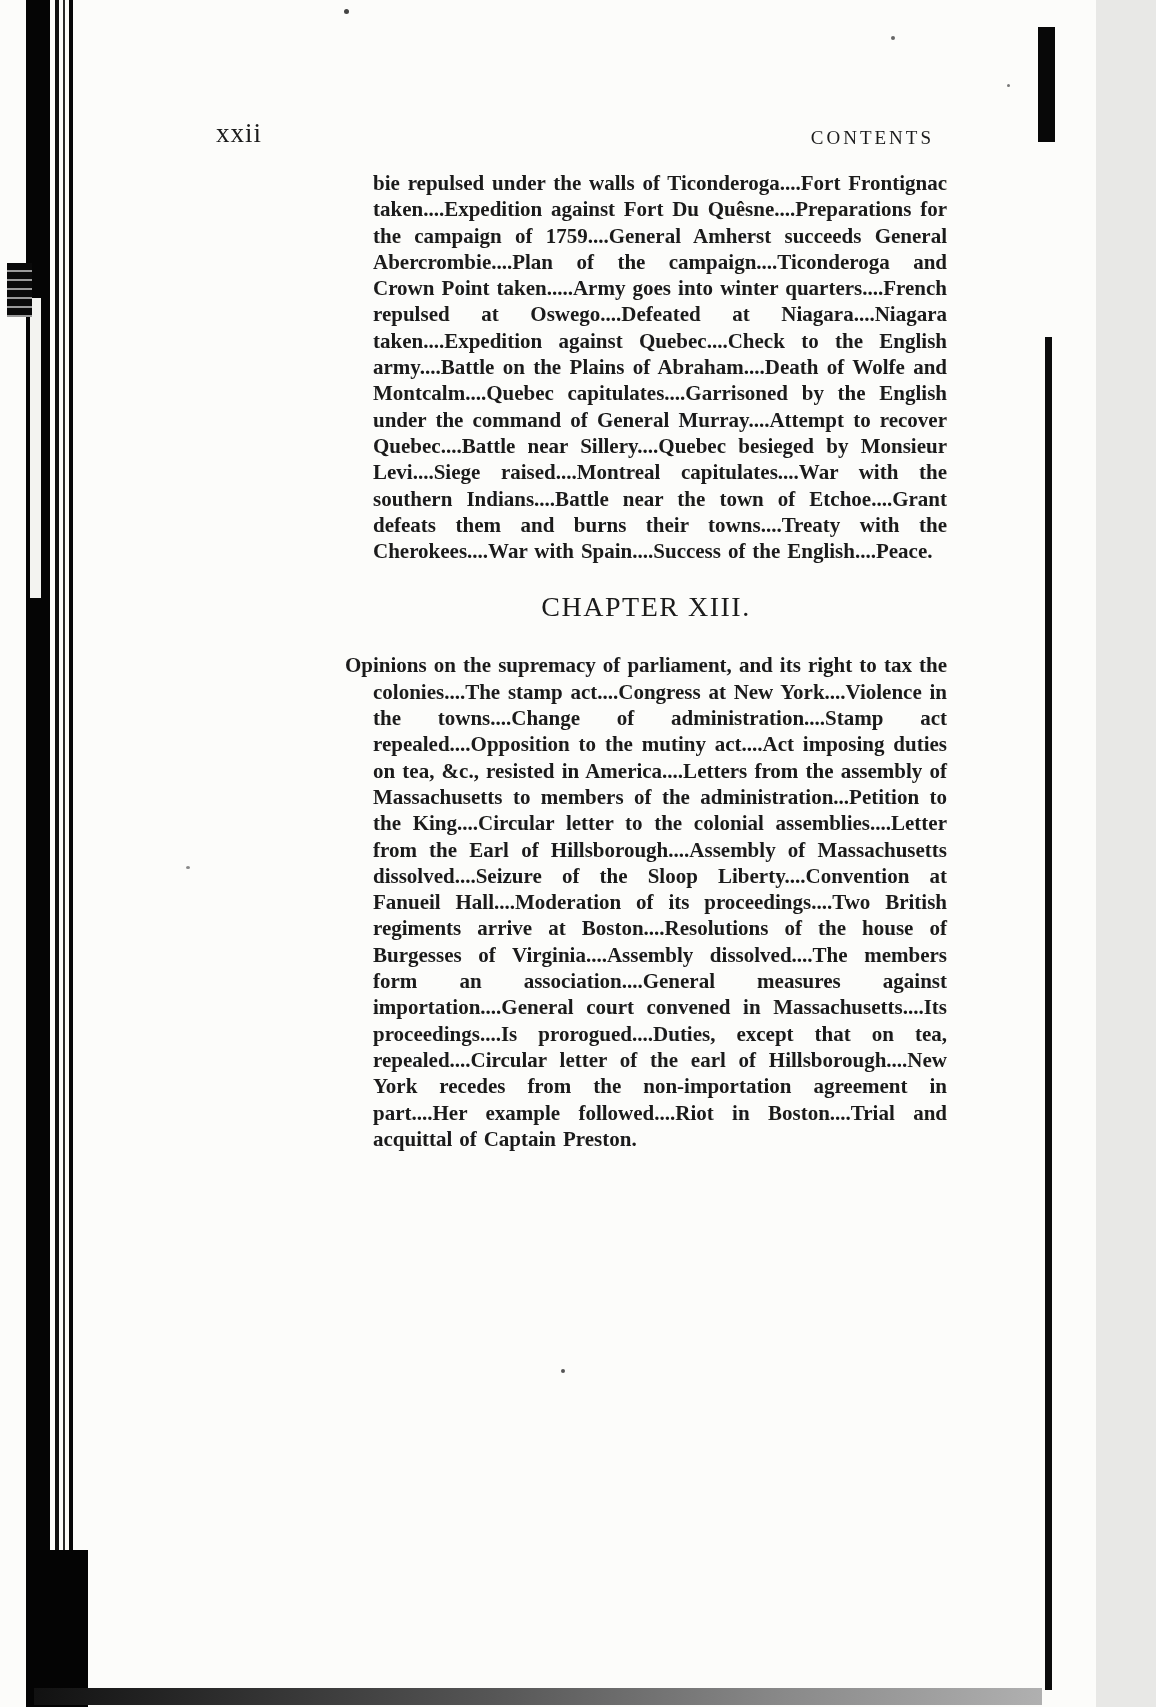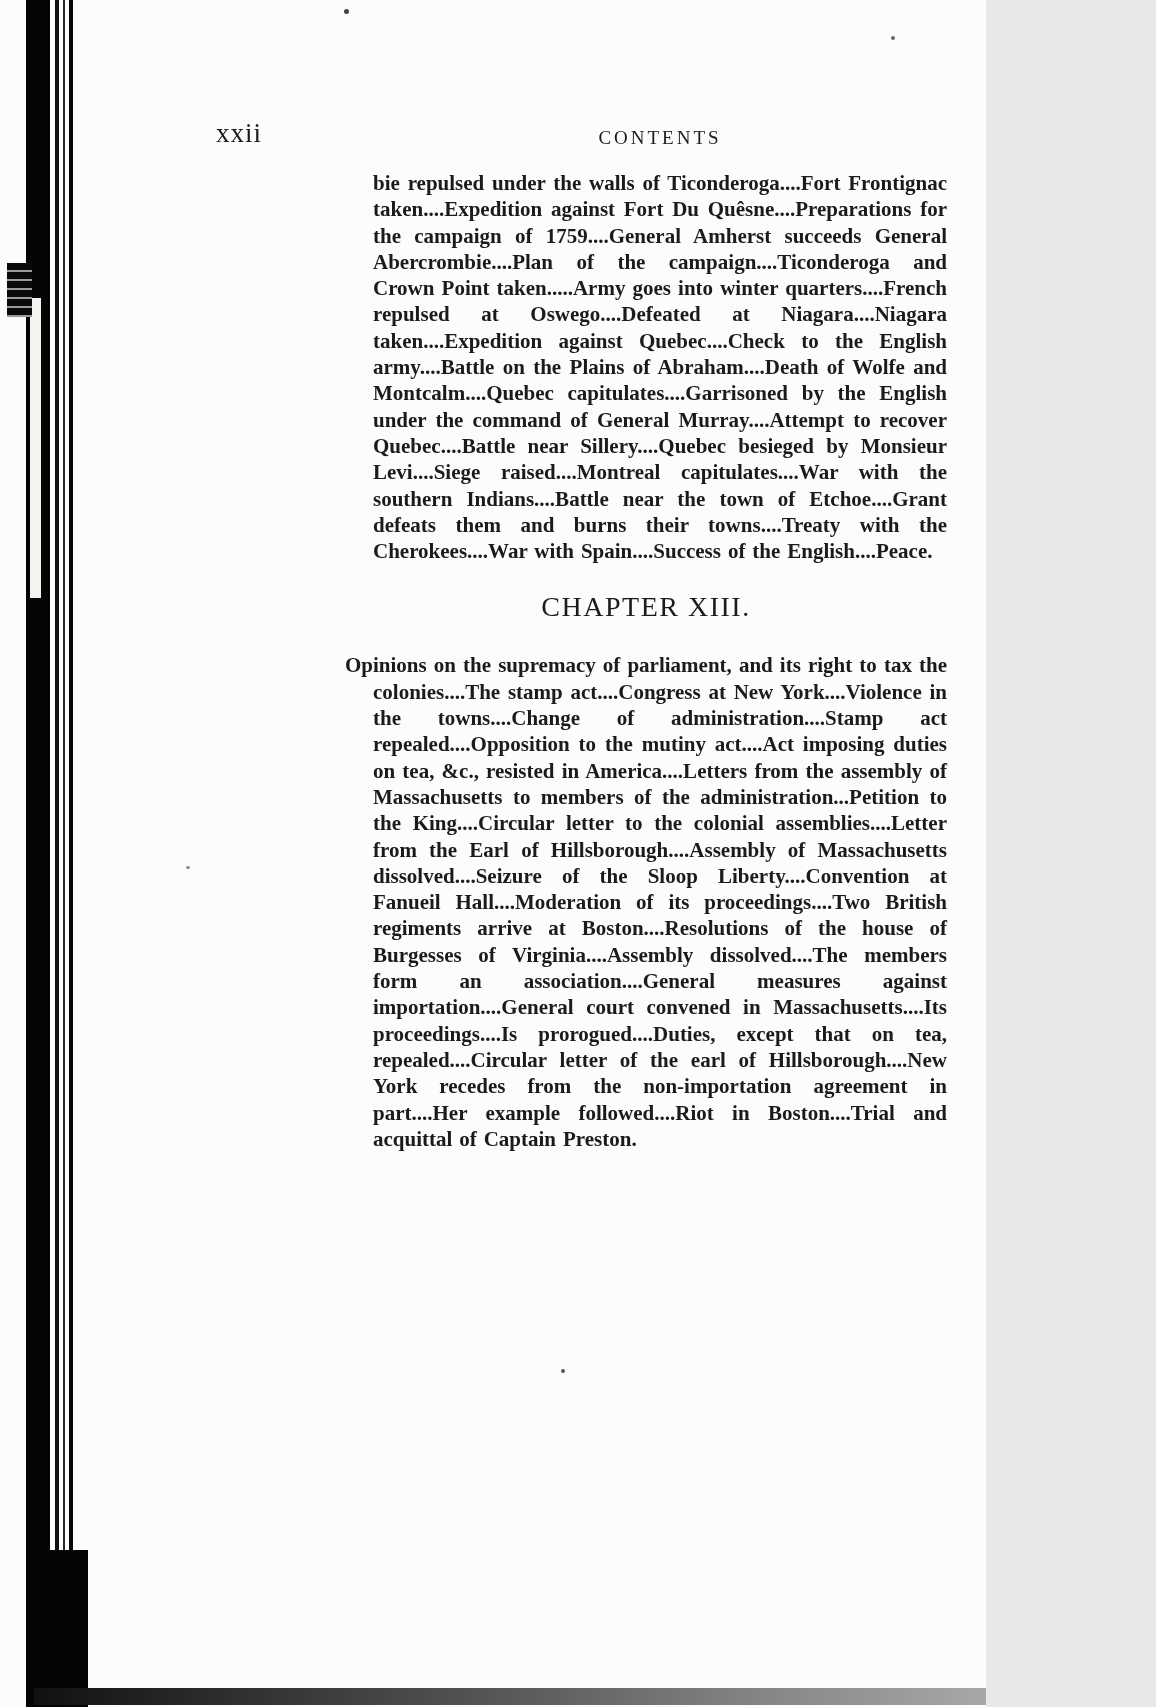--- a/index.html
+++ b/index.html
@@ -1,38 +1,38 @@
 <!DOCTYPE html>
 <html><head>
 <meta charset="utf-8">
 <style>
   * { box-sizing: border-box; }
   html, body { margin: 0; padding: 0; background: #e8e8e6; }
   .canvas {
     position: relative;
-    width: 986px;
+    width: 1096px;
     height: 1707px;
     background: #fcfcfa;
     overflow: hidden;
     font-family: "Liberation Serif", serif;
     color: #1b1b1b;
   }
 
   
   .folio {
     position: absolute;
     left: 216px; top: 118px;
     font-size: 27px;
     letter-spacing: 1px;
   }
   .running-head {
     position: absolute;
-    left: 360px; top: 127px;
+    left: 334px; top: 127px;
     width: 600px;
-    text-align: center;
+    text-align: right;
     font-size: 19px;
     letter-spacing: 3px;
   }
 
   
   .text-block {
     position: absolute;
     left: 345px; top: 170px;
     width: 602px;
   }

